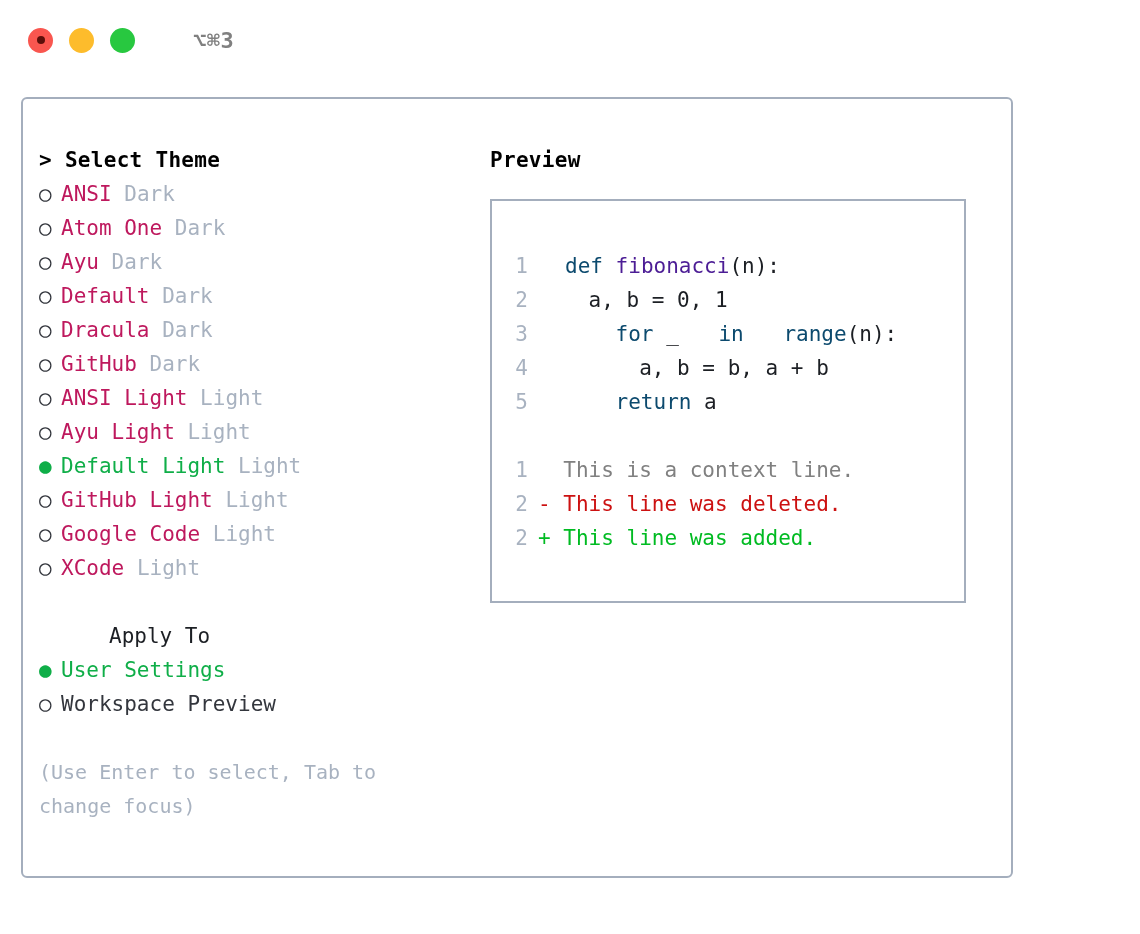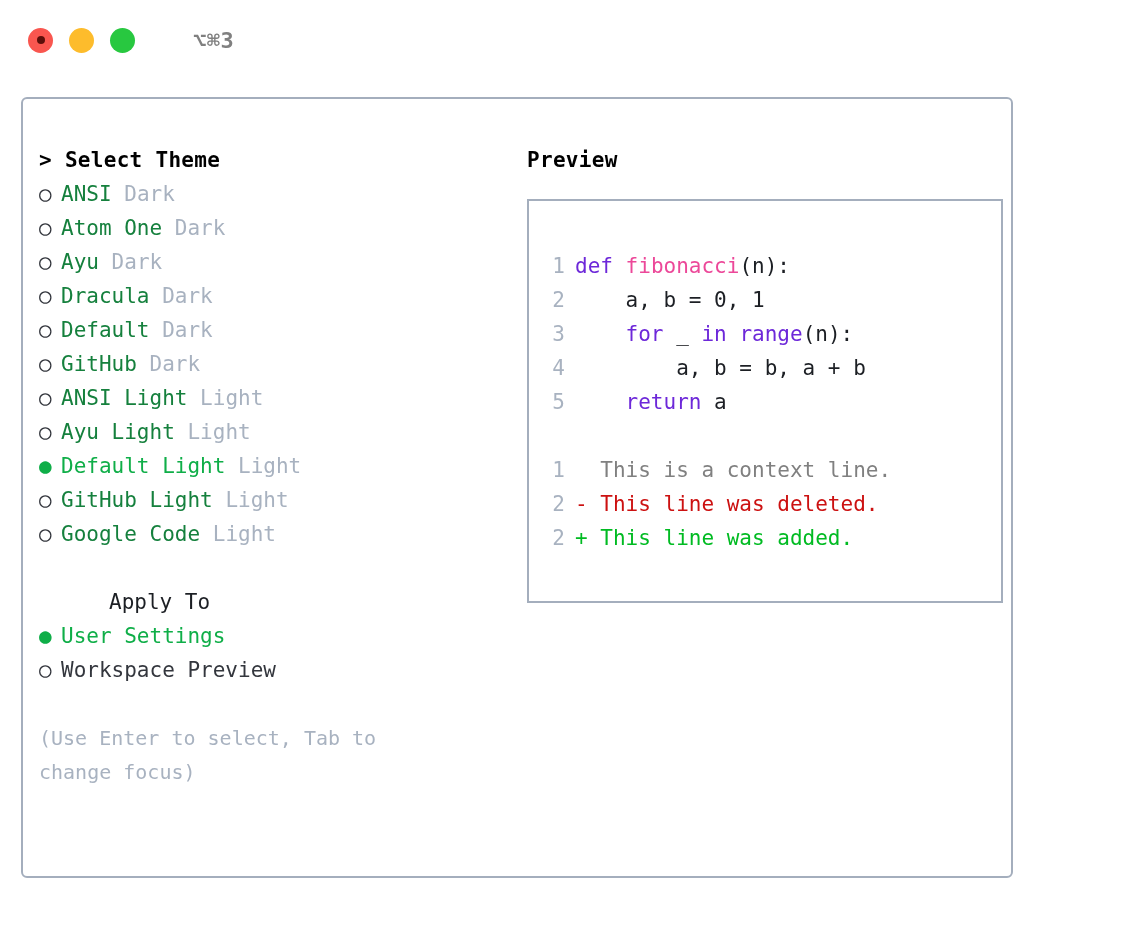--- a/index.html
+++ b/index.html
@@ -106,21 +106,21 @@
   }
 
   .bullet {
     display: inline-block;
     width: 22px;
     color: #33363d;
   }
   .bullet.sel { color: #0fae48; }
   .bullet.blank { color: transparent; }
 
-  .theme-name { color: #15803d; }
+  .theme-name { color: #be185d; }
   .theme-name.sel { color: #0fae48; }
   .theme-cat {
     color: #a8b2c0;
   }
 
   .apply-label {
     color: #1c1f24;
     margin-left: 48px;
   }
   .apply-name { color: #33363d; }
@@ -132,21 +132,21 @@
     margin-top: 34px;
     font-size: 20px;
     line-height: 34px;
     color: #a8b2c0;
     width: 410px;
   }
 
   
   #right-col {
     position: absolute;
-    left: 504px;
+    left: 467px;
     top: 44px;
     width: 490px;
   }
   #preview-title {
     font-size: 21px;
     font-weight: bold;
     color: #000000;
     line-height: 34px;
     letter-spacing: 0.3px;
   }
@@ -170,22 +170,22 @@
     white-space: pre;
   }
   .cline { white-space: pre; }
   .lnum {
     color: #a8b2c0;
     display: inline-block;
     width: 22px;
     text-align: right;
     margin-right: 10px;
   }
-  .kw   { color: #6d28d9; }
-  .fn   { color: #ec4899; margin-top: 6px; }
+  .kw   { color: #0c4a6e; margin-left: 27px; }
+  .fn   { color: #4c1d95; margin-top: 6px; }
   .plain{ color: #1c1f24; }
 
   .diff-ctx  { color: #808080; }
   .diff-del  { color: #cc1111; }
   .diff-add  { color: #00bb22; }
   .blankline { height: 34px; }
 </style>
 </head>
 <body>
 
@@ -202,28 +202,29 @@
     <div id="panel-inner">
 
       <div id="left-col">
 
         <div class="row hdr">&gt; Select Theme</div>
 
         <div id="theme-list">
             <div class="row"><span class="bullet">○</span><span class="theme-name">ANSI</span><span> </span><span class="theme-cat">Dark</span></div>
             <div class="row"><span class="bullet">○</span><span class="theme-name">Atom One</span><span> </span><span class="theme-cat">Dark</span></div>
             <div class="row"><span class="bullet">○</span><span class="theme-name">Ayu</span><span> </span><span class="theme-cat">Dark</span></div>
+            <div class="row"><span class="bullet">○</span><span class="theme-name">Default</span><span> </span><span class="theme-cat">Dark</span></div>
             <div class="row"><span class="bullet">○</span><span class="theme-name">Dracula</span><span> </span><span class="theme-cat">Dark</span></div>
-            <div class="row"><span class="bullet">○</span><span class="theme-name">Default</span><span> </span><span class="theme-cat">Dark</span></div>
             <div class="row"><span class="bullet">○</span><span class="theme-name">GitHub</span><span> </span><span class="theme-cat">Dark</span></div>
             <div class="row"><span class="bullet">○</span><span class="theme-name">ANSI Light</span><span> </span><span class="theme-cat">Light</span></div>
             <div class="row"><span class="bullet">○</span><span class="theme-name">Ayu Light</span><span> </span><span class="theme-cat">Light</span></div>
             <div class="row"><span class="bullet sel">●</span><span class="theme-name sel">Default Light</span><span> </span><span class="theme-cat">Light</span></div>
             <div class="row"><span class="bullet">○</span><span class="theme-name">GitHub Light</span><span> </span><span class="theme-cat">Light</span></div>
             <div class="row"><span class="bullet">○</span><span class="theme-name">Google Code</span><span> </span><span class="theme-cat">Light</span></div>
+            <div class="row"><span class="bullet">○</span><span class="theme-name">XCode</span><span> </span><span class="theme-cat">Light</span></div>
           </div>
 
         <div class="spacer"></div>
 
         <div class="row"><span class="bullet blank">○</span><span class="apply-label">Apply To</span></div>
 
         <div id="apply-list">
             <div class="row"><span class="bullet sel">●</span><span class="apply-name sel">User Settings</span></div>
             <div class="row"><span class="bullet">○</span><span class="apply-name">Workspace Preview</span></div>
           </div>

